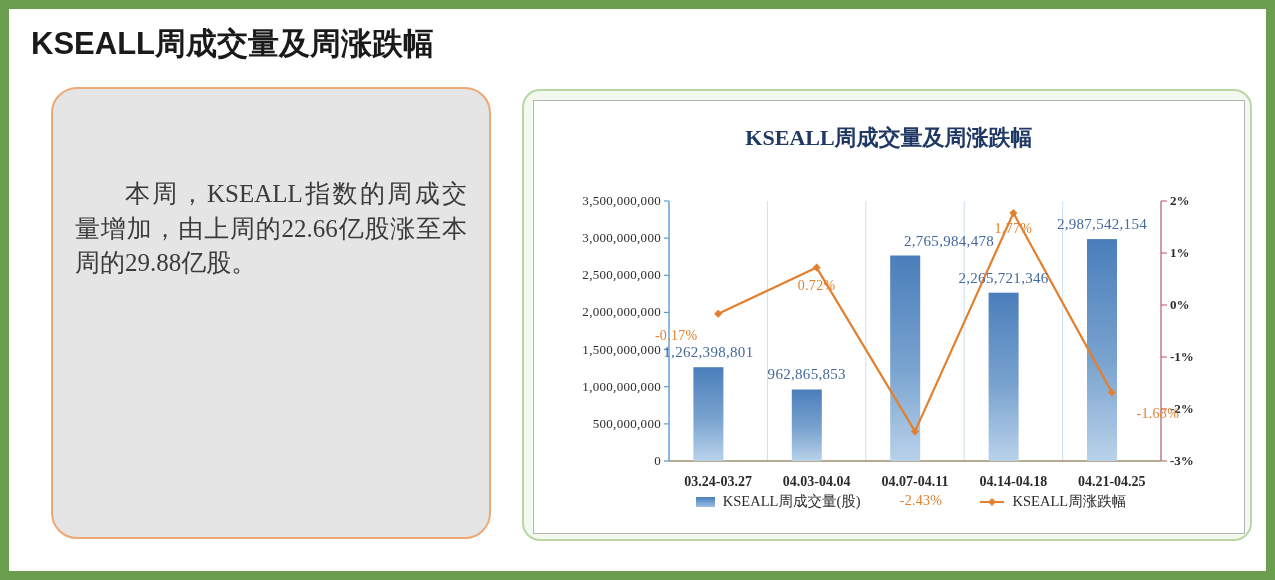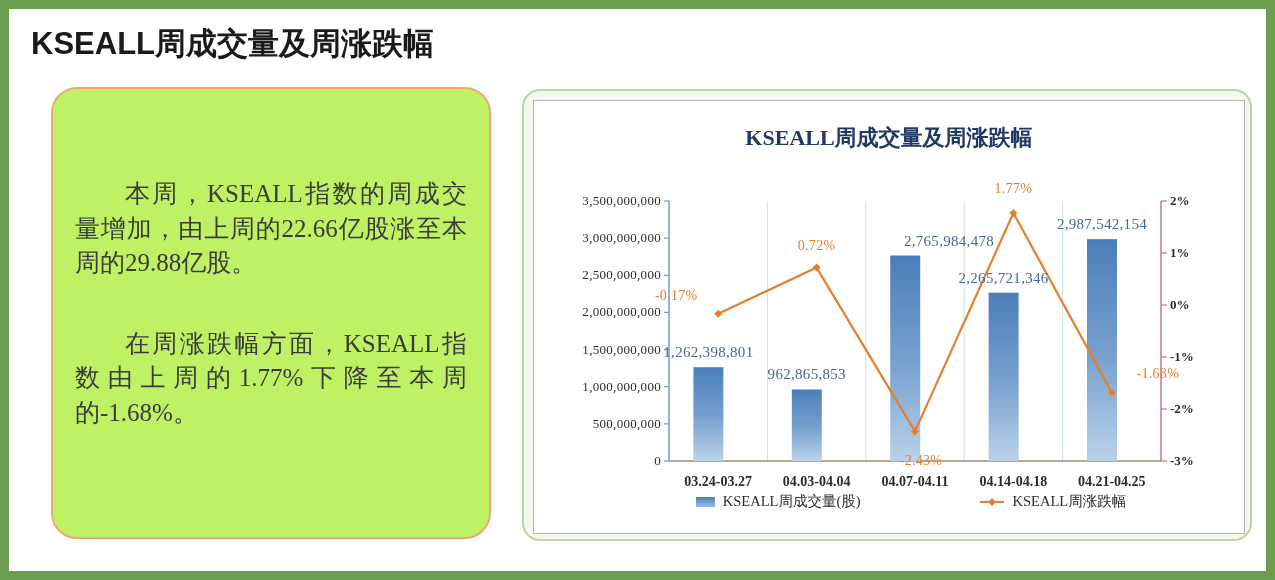--- a/index.html
+++ b/index.html
@@ -32,21 +32,21 @@
     letter-spacing: 0px;
     white-space: nowrap;
   }
 
   
   #commentary-card {
     position: absolute;
     left: 42px; top: 78px;
     width: 440px; height: 452px;
     box-sizing: border-box;
-    background: #bef264;
+    background: #e5e5e5;
     border: 2px solid #eda875;
     border-radius: 26px;
   }
   #commentary-body {
     position: absolute;
     left: 22px; right: 22px; top: 88px;
     color: #3b3b3b;
     font-size: 25px;
     line-height: 1.38;
   }
@@ -139,20 +139,21 @@
     letter-spacing: 0.3px;
   }
   
   .line-label {
     position: absolute;
     transform: translate(-50%, -50%);
     white-space: nowrap;
     font-size: 14px;
     color: #e2802f;
     letter-spacing: 0.3px;
+    margin-top: 40px;
   }
 
   
   #legend {
     position: absolute;
     left: 0; right: 0; bottom: 22px;
     display: flex;
     justify-content: center;
     gap: 74px;
     align-items: center;
@@ -168,21 +169,20 @@
 </head>
 <body>
 
 <div id="slide">
 
   <div id="page-title">KSEALL周成交量及周涨跌幅</div>
 
   <div id="commentary-card">
     <div id="commentary-body">
       <p class="para">本周，KSEALL指数的周成交量增加，由上周的22.66亿股涨至本周的29.88亿股。</p>
-      <p class="para">在周涨跌幅方面，KSEALL指数由上周的1.77%下降至本周的-1.68%。</p>
     </div>
   </div>
 
   <div id="chart-card">
     <div id="chart-panel">
 
       <div id="chart-title">KSEALL周成交量及周涨跌幅</div>
 
       <div id="plot">
         <svg id="plot-svg" width="492" height="260">

